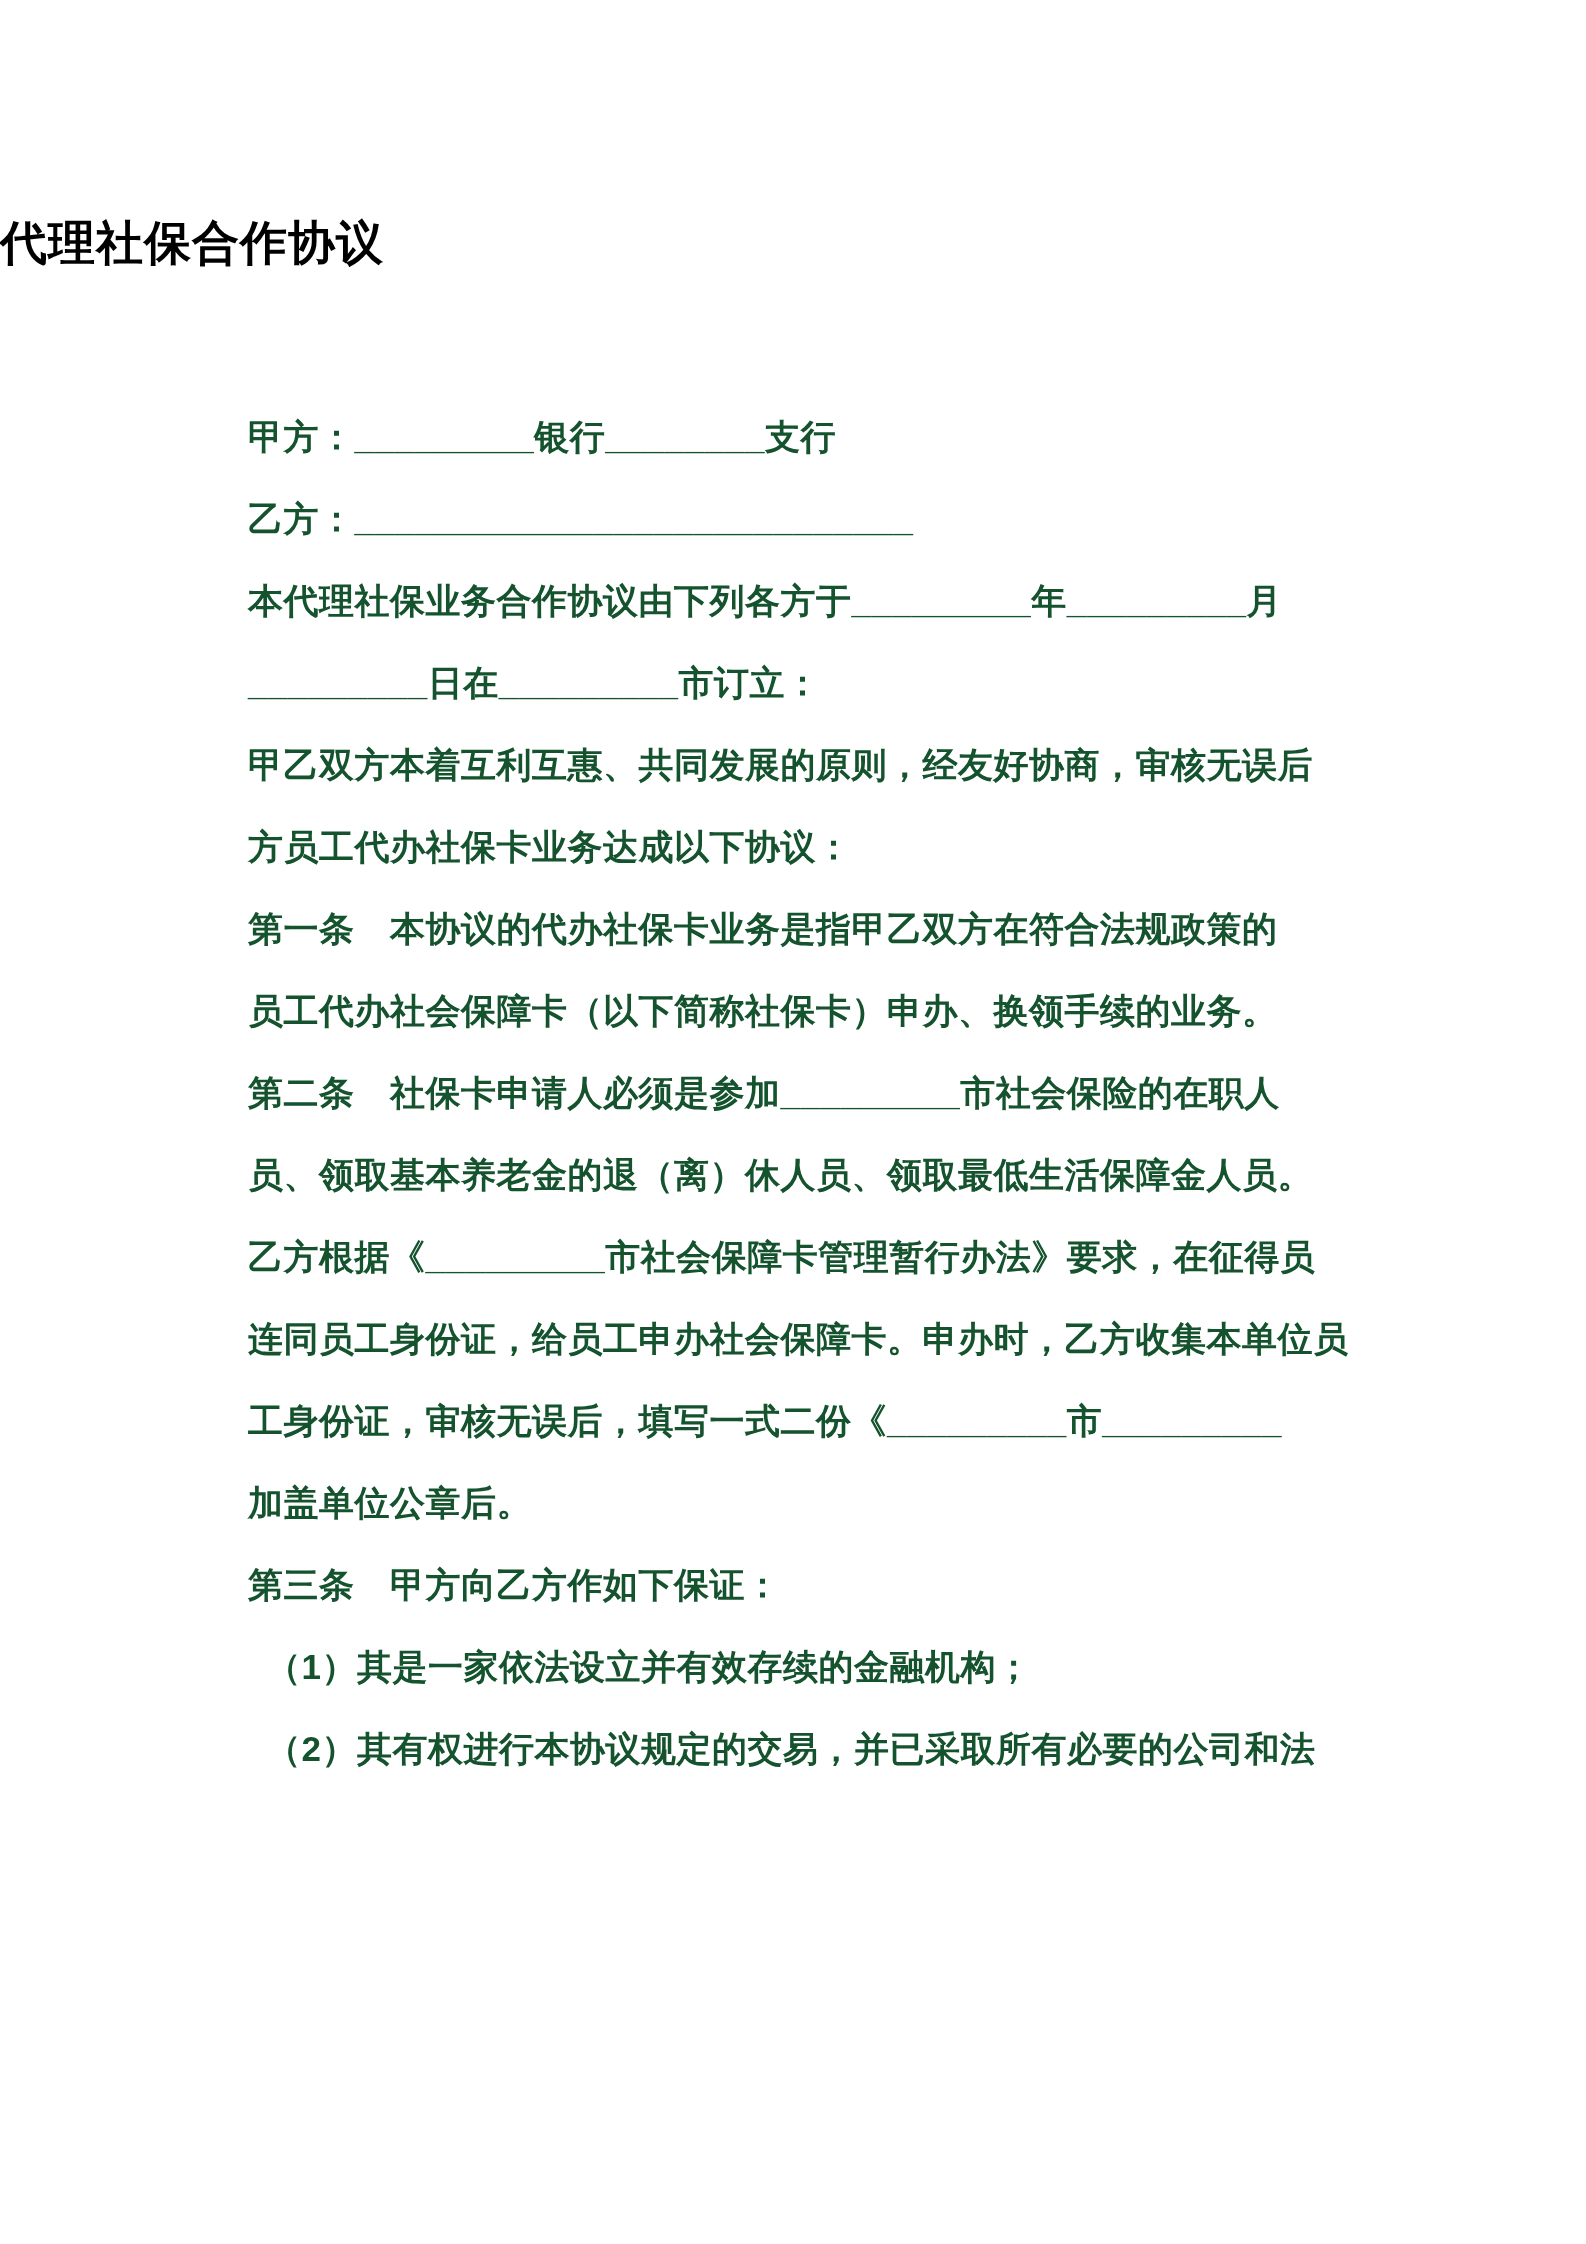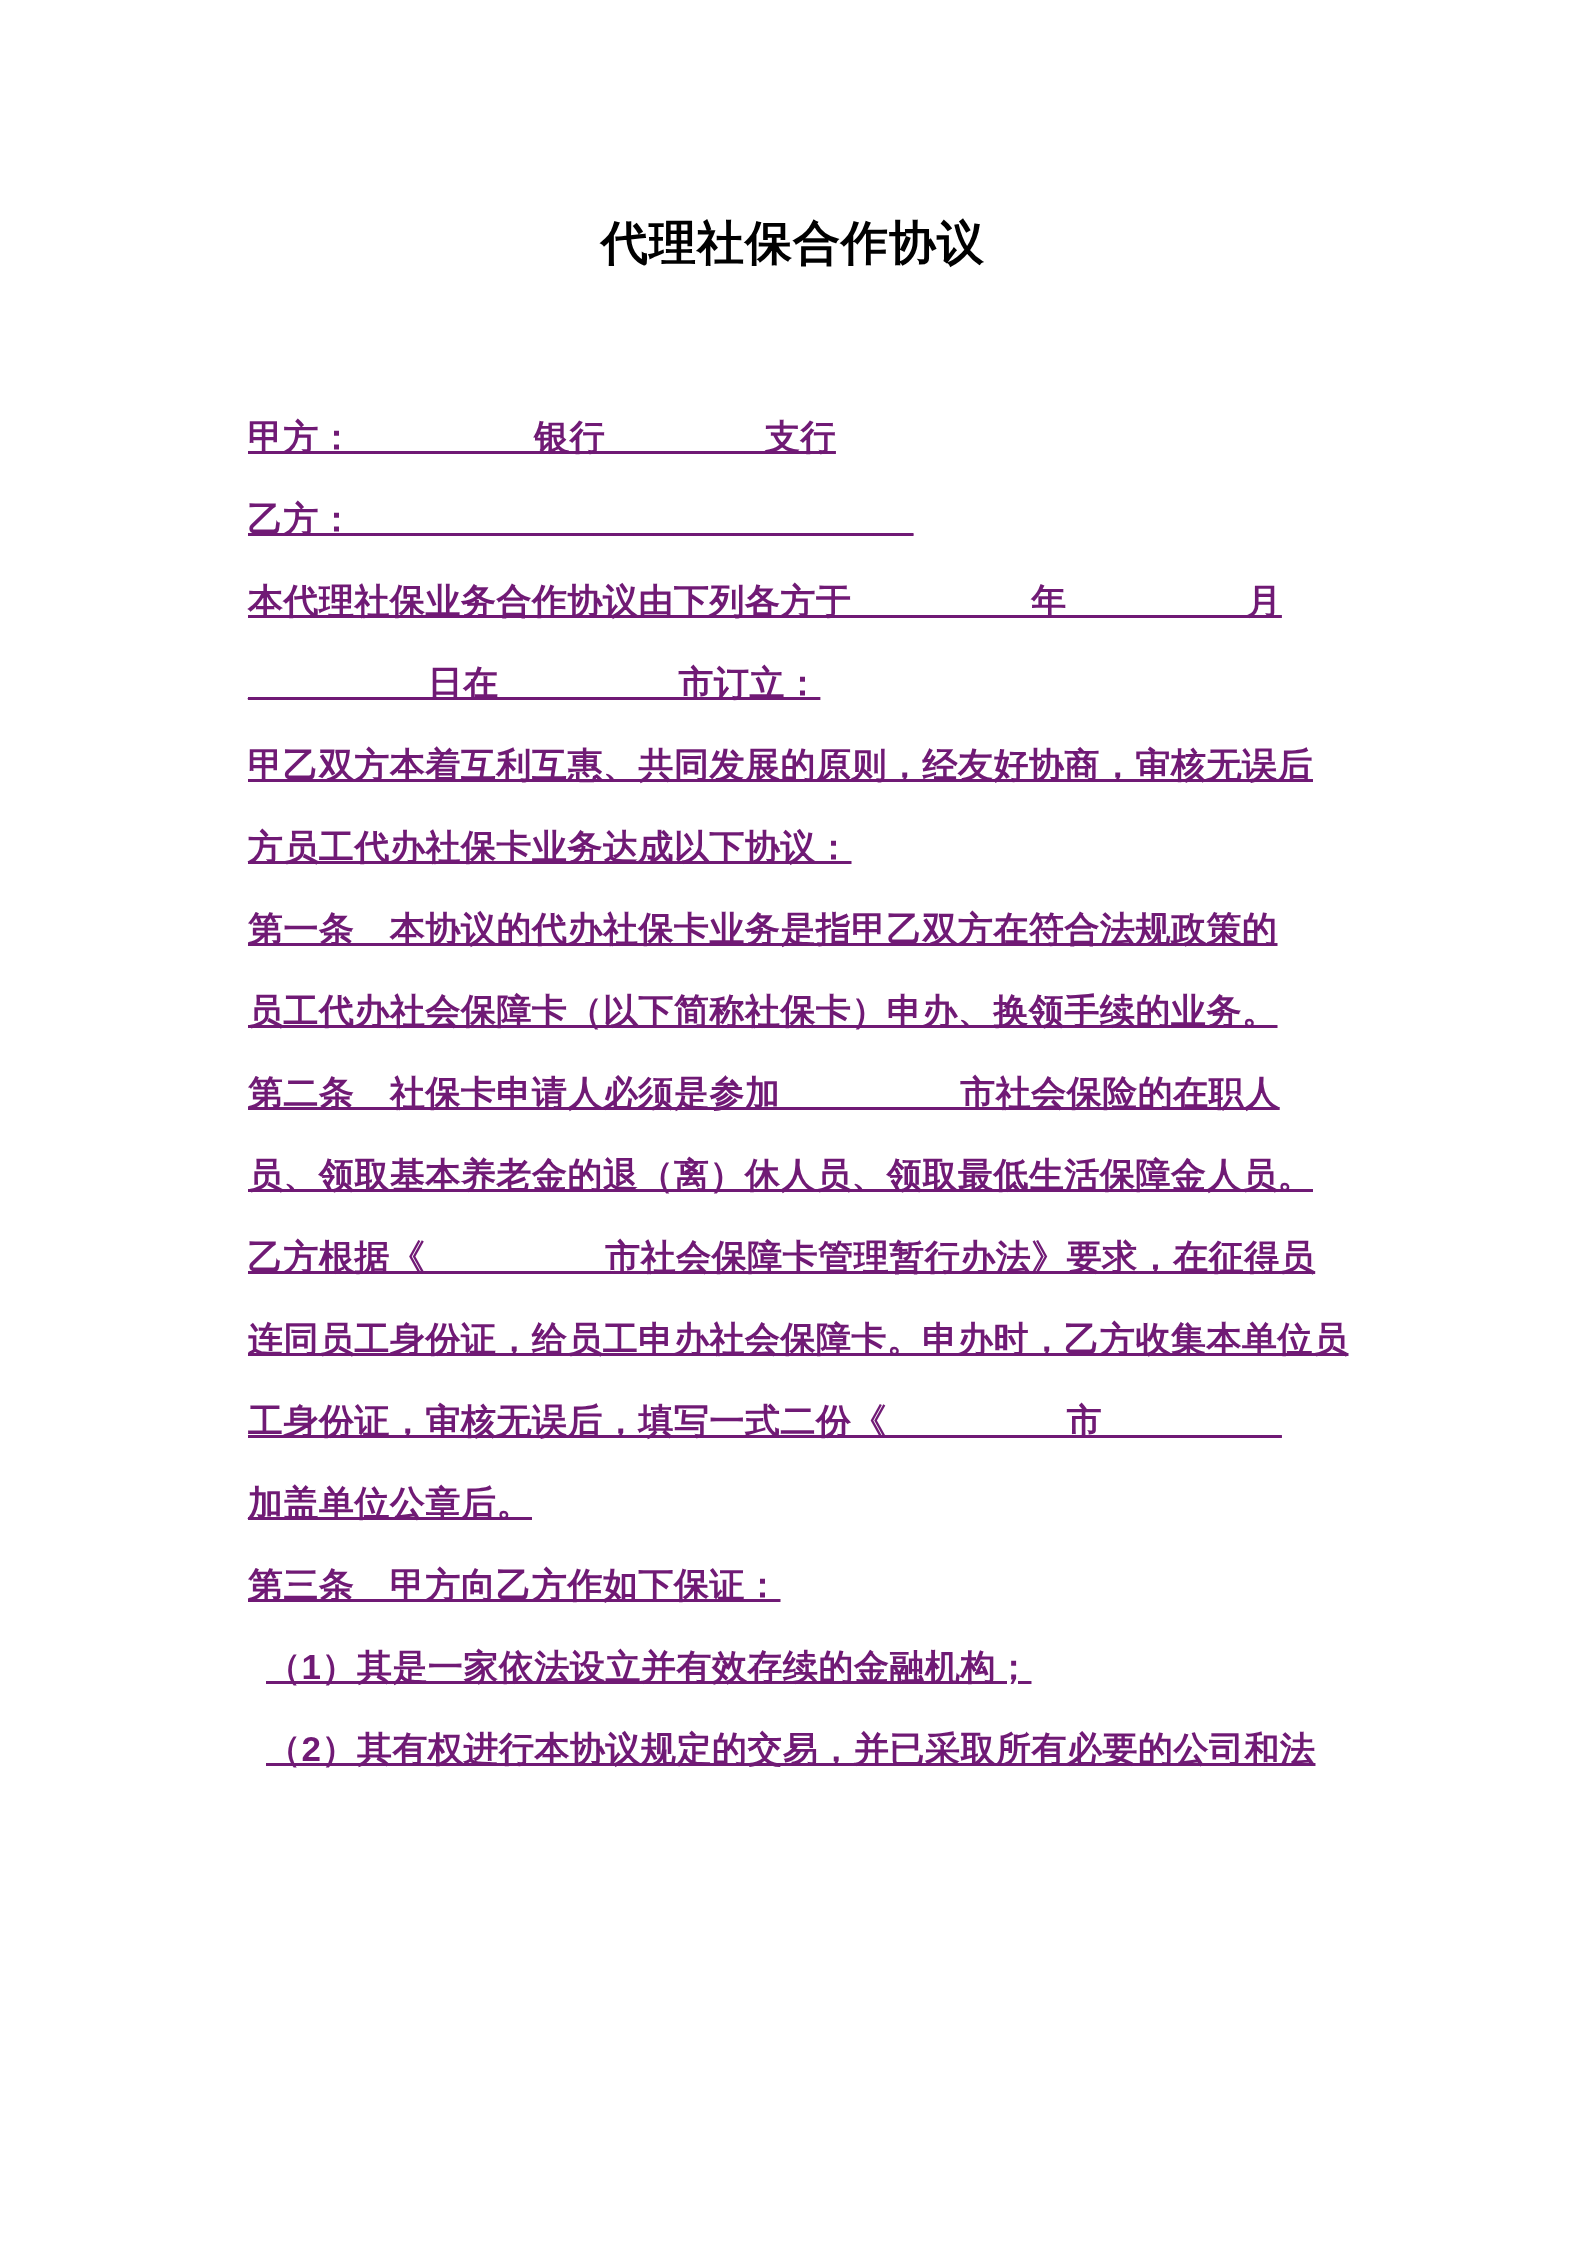--- a/index.html
+++ b/index.html
@@ -10,35 +10,34 @@
   .page {
     position: relative;
     width: 1586px;
     height: 2244px;
     background: #ffffff;
     overflow: hidden;
     color: #000000;
   }
   .title {
     padding-top: 214px;
-    text-align: center;
+    text-align: left;
     font-size: 47px;
     font-weight: bold;
     color: #000000;
     letter-spacing: 1px;
     line-height: 58px;
   }
   .body {
     margin-left: 248px;
     margin-right: 150px;
     margin-top: 124px;
     font-size: 35px;
     font-weight: bold;
-    color: #701a75;
-    text-decoration: underline;
+    color: #14532d;
   }
   .line {
     height: 82px;
     line-height: 82px;
     white-space: nowrap;
     letter-spacing: 0.5px;
   }
   .line.indented {
     padding-left: 18px;
   }

